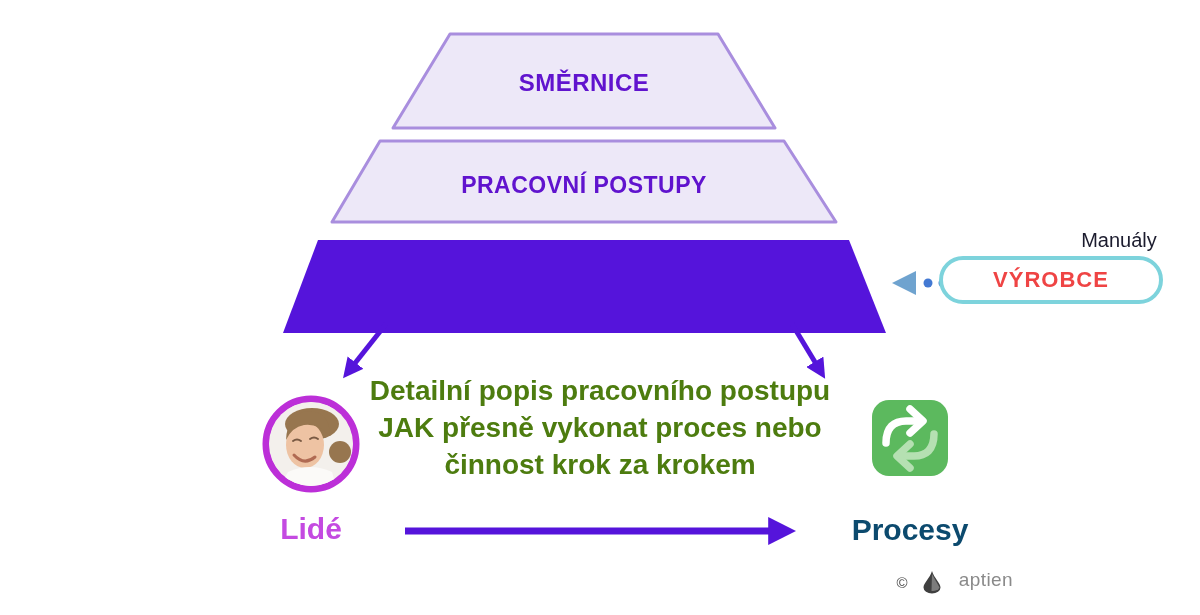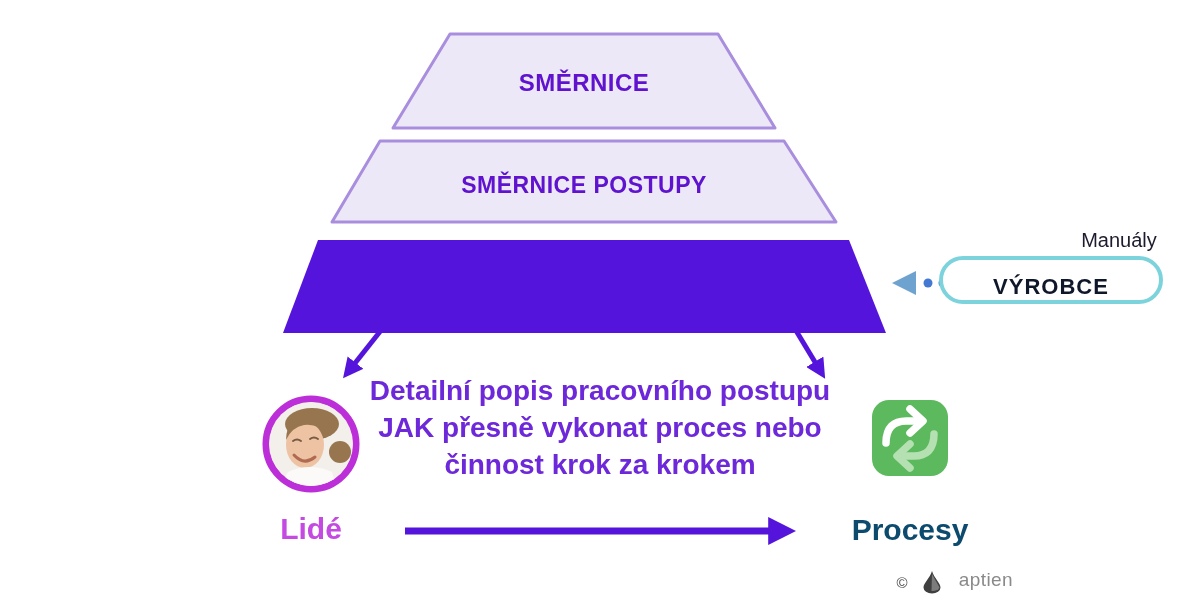--- a/index.html
+++ b/index.html
@@ -10,26 +10,26 @@
   .canvas svg.layer { position:absolute; left:0; top:0; }
   .txt { position:absolute; text-align:center; }
   .lvl-label { font-weight:700; color:#6013CE; letter-spacing:.5px; }
   .lvl1 { left:393px; top:69px;  width:382px; font-size:24px; }
   .lvl2 { left:332px; top:172px; width:504px; font-size:23px; }
   .lvl3 { left:283px; top:271px; width:603px; font-size:26px; color:#ffffff; letter-spacing:1px; }
   .manualy { left:1063px; top:229px; width:112px; font-size:20px; color:#1C1C2E; font-weight:400; }
   .pill {
     position:absolute; left:939px; top:256px; width:216px; height:40px;
     border:4px solid #7DD3DC; border-radius:25px; background:#ffffff;
-    display:flex; align-items:flex-end; justify-content:center;
-    font-size:22px; font-weight:700; color:#0f172a; letter-spacing:1px;
+    display:flex; align-items:center; justify-content:center;
+    font-size:22px; font-weight:700; color:#ef4444; letter-spacing:1px;
   }
   .desc {
     left:365px; top:373px; width:470px; font-size:28px; font-weight:700;
-    color:#6d28d9; line-height:1.32;
+    color:#4d7c0f; line-height:1.32;
   }
   .lide    { left:259px; top:512px; width:104px; font-size:30px; font-weight:700; color:#C44AE1; }
   .procesy { left:848px; top:513px; width:124px; font-size:30px; font-weight:700; color:#0c4a6e; }
   .copy  { left:892px; top:574px; width:20px; font-size:15px; color:#4a4a4a; }
   .brand { left:943px; top:569px; width:70px; text-align:right; font-size:19px; color:#8a8a8a; letter-spacing:.4px; }
 </style>
 </head>
 <body>
 
 <div class="canvas">
@@ -84,21 +84,21 @@
       <path d="M910 444 L897 456 L910 468" fill="none" stroke-width="7.5" stroke-linecap="round" stroke-linejoin="round" stroke="#B5E0B2"></path>
     </g>
 
     <g>
       <path d="M932 571 C934 578 940.5 583 940.5 587.5 A8.5 6 0 0 1 923.5 587.5 C923.5 583 930 578 932 571 Z" fill="#3F3F3F"></path>
       <path d="M932 574 L939.5 587.5 A7 5 0 0 1 931.5 591 Z" fill="#7C7C7C"></path>
     </g>
   </svg>
 
   <div class="txt lvl-label lvl1">SMĚRNICE</div>
-  <div class="txt lvl-label lvl2">SMĚRNICE POSTUPY</div>
+  <div class="txt lvl-label lvl2">PRACOVNÍ POSTUPY</div>
 
   <div class="txt manualy">Manuály</div>
   <div class="pill">
     <span>VÝROBCE</span>
   </div>
 
   <div class="txt desc">Detailní popis pracovního postupu JAK přesně vykonat proces nebo činnost krok za krokem</div>
 
   <div class="txt lide">Lidé</div>
   <div class="txt procesy">Procesy</div>

